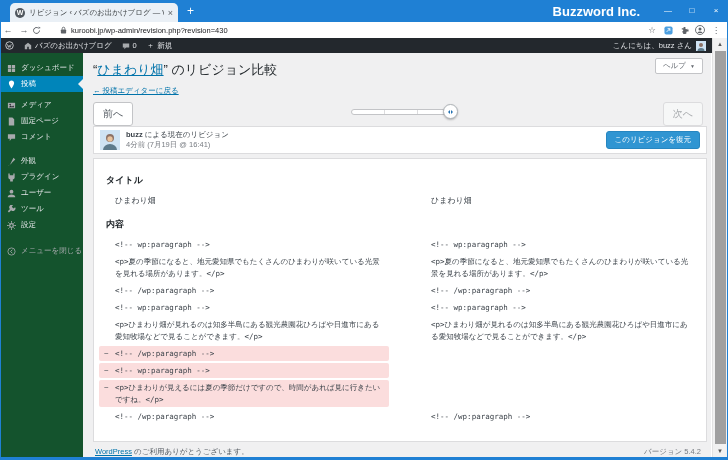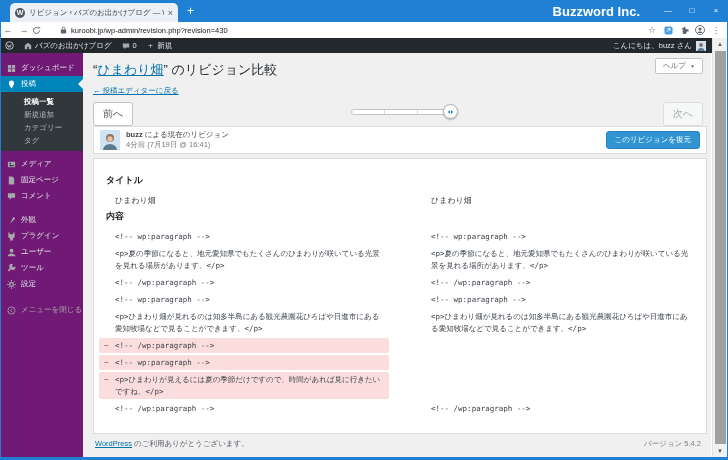--- a/index.html
+++ b/index.html
@@ -29,21 +29,21 @@
   .tool-ico { width:16px; text-align:center; font-size:8.5px; display:flex; justify-content:center; align-items:center; }
   .toolbar-right { display:flex; align-items:center; margin-right:4px; }
 
   
   .adminbar { position:absolute; top:38px; left:0; width:728px; height:15px; background:#23282d; color:#e2e4e7; display:flex; align-items:center; font-size:7.5px; z-index:30; }
   .ab-item { display:flex; align-items:center; gap:3px; padding:0 5px; height:15px; }
   .ab-right { margin-left:auto; display:flex; align-items:center; gap:4px; padding-right:22px; }
   .ab-avatar { width:10px; height:10px; background:#cfe3f3; overflow:hidden; flex:none; }
 
   
-  .sidebar { position:absolute; top:53px; left:0; width:83px; height:404px; background:#701a75; z-index:10; }
+  .sidebar { position:absolute; top:53px; left:0; width:83px; height:404px; background:#14532d; z-index:10; }
   .sb-item { height:16px; display:flex; align-items:center; gap:5px; padding-left:7px; font-size:7.5px; color:#e2e4e7; position:relative; }
   .sb-item .mi { color:#a7aaad; flex:none; }
   .sb-item.active { background:#0085ba; color:#fff; }
   .sb-item.active .mi { color:#fff; }
   .sb-item.active::after { content:""; position:absolute; right:0; top:50%; margin-top:-5px; border:5px solid transparent; border-right-color:#f0f0f1; }
   .sb-sub { background:#32373c; padding:3px 0 4px; }
   .sb-sub-item { height:13px; line-height:13px; padding-left:24px; font-size:7.5px; color:#b4b9be; }
   .sb-sub-item.current { color:#fff; font-weight:bold; }
   .sb-sep { height:8px; }
   .sb-collapse { margin-top:10px; color:#a7aaad; }
@@ -71,21 +71,21 @@
   .slider-handle i.r { border-left-color:#2271b1; margin-right:-2px; }
 
   .meta-card { margin:4px 4px 0 10px; background:#fff; border:1px solid #dcdcde; height:28px; display:flex; align-items:center; padding:0 6px; gap:6px; }
   .avatar { width:20px; height:20px; background:#cfe3f3; overflow:hidden; flex:none; }
   .meta-text { font-size:7.5px; color:#3c434a; line-height:1.4; }
   .meta-time { color:#787c82; }
   .restore-btn { margin-left:auto; background:#3095d2; border:1px solid #2786c0; color:#fff; font-size:7.5px; padding:3px 8px; border-radius:3px; }
 
   .diff-card { margin:4px 4px 0 10px; background:#fff; border:1px solid #dcdcde; padding:11px 0 16px; }
   h3.sec { margin:4px 0 5px 12px; font-size:9px; color:#1d2327; }
-  h3.sec-content { margin-top:0; }
+  h3.sec-content { margin-top:8px; }
   .dtable { display:table; width:604px; margin:0 5px; table-layout:fixed; }
   .drow { display:table-row; }
   .dcell { display:table-cell; width:50%; vertical-align:top; padding:1px 12px 1px 0; }
   .dcell.r { padding:1px 0 1px 14px; }
   .line { position:relative; font-family:"DejaVu Sans Mono","Liberation Mono",monospace; font-size:7.5px; line-height:1.5; color:#3c434a; padding:2px 8px 2px 16px; word-break:break-all; border-radius:2px; }
   .line.sans { font-family:"Liberation Sans","DejaVu Sans",sans-serif; font-size:8px; }
   .del .line { background:#fbdddd; }
   .minus { position:absolute; left:5px; top:2px; color:#50575e; }
 
   .footer { display:flex; justify-content:space-between; margin:5px 10px 0 12px; font-size:7.5px; color:#50575e; }
@@ -197,26 +197,20 @@
         <path d="M1 1h3.6v3.6H1zM5.4 1H9v3.6H5.4zM1 5.4h3.6V9H1zM5.4 5.4H9V9H5.4z"></path>
       </svg>
     <span>ダッシュボード</span>
   </div>
   <div class="sb-item active">
     <svg class="mi" width="9" height="9" viewBox="0 0 10 10" fill="currentColor">
         <path d="M5 0.5c1.6 0 2.9 1.3 2.9 2.9C7.9 5.5 5 9.5 5 9.5S2.1 5.5 2.1 3.4C2.1 1.8 3.4 0.5 5 0.5z"></path>
       </svg>
     <span>投稿</span>
   </div>
-  <div class="sb-sub">
-    <div class="sb-sub-item current">投稿一覧</div>
-    <div class="sb-sub-item">新規追加</div>
-    <div class="sb-sub-item">カテゴリー</div>
-    <div class="sb-sub-item">タグ</div>
-  </div>
   <div style="height:5px"></div>
   <div class="sb-item">
     <svg class="mi" width="9" height="9" viewBox="0 0 10 10" fill="currentColor">
         <path d="M1 2h8v6H1z"></path>
         <circle cx="3.5" cy="4" r="0.9" fill="#23282d"></circle>
         <path d="M2 7l2-2 1.5 1.5L7 5l1 2z" fill="#23282d"></path>
       </svg>
     <span>メディア</span>
   </div>
   <div class="sb-item">

